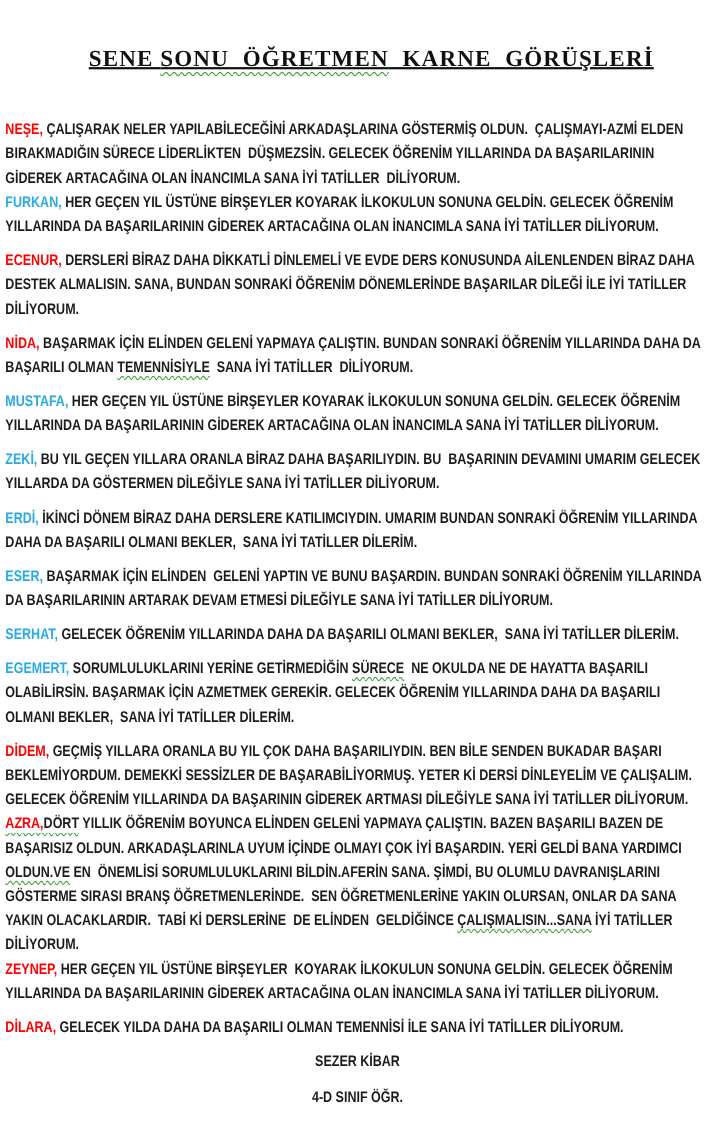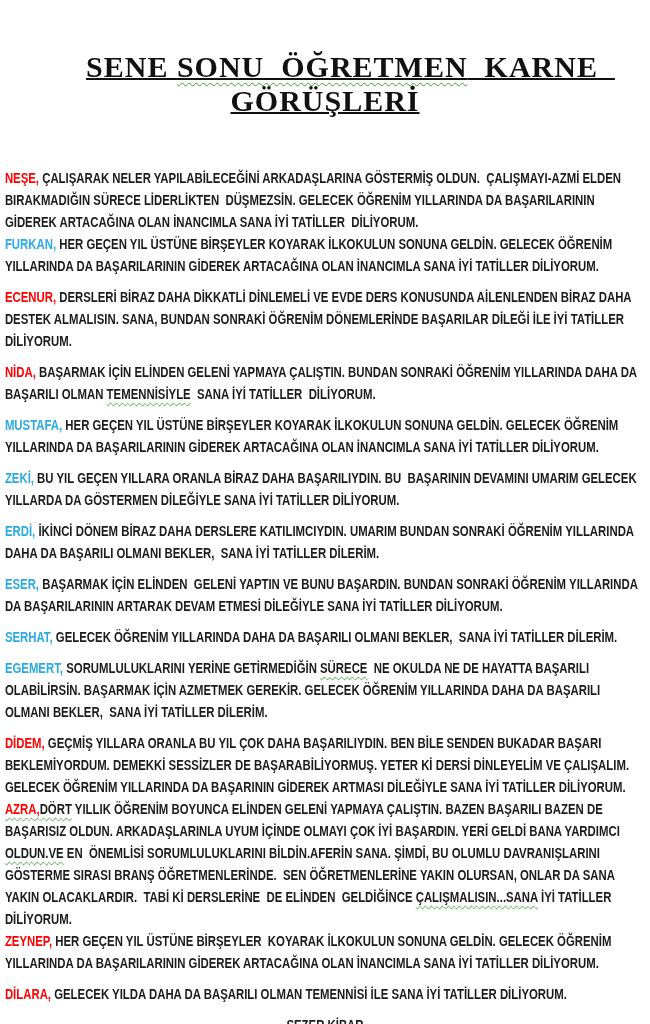--- a/index.html
+++ b/index.html
@@ -5,21 +5,21 @@
   html, body { margin:0; padding:0; background:#ffffff; }
   body { width:650px; font-family:"Liberation Sans", sans-serif; }
   .page {
     width:650px; min-height:1024px; box-sizing:border-box;
     padding:10px 0 8px 0; overflow:hidden; background:#ffffff;
     color:var(--body-color,#1b1b1b);
   }
   .title {
     text-align:center;
     font-family:"Liberation Serif", serif;
-    font-weight:bold; font-size:30px; letter-spacing:1px;
+    font-weight:bold; font-size:21px; letter-spacing:1px;
     color:#111; margin:6px 0 15px 0; white-space:pre-wrap;
   }
   .title-underline { text-decoration:underline; text-decoration-thickness:2px; }
   .title-sq {
     text-decoration-line:underline; text-decoration-style:wavy;
     text-decoration-color:var(--sq-green,#3aa13a);
     text-decoration-thickness:1px; text-underline-offset:5px;
   }
   
   .doc-body {

